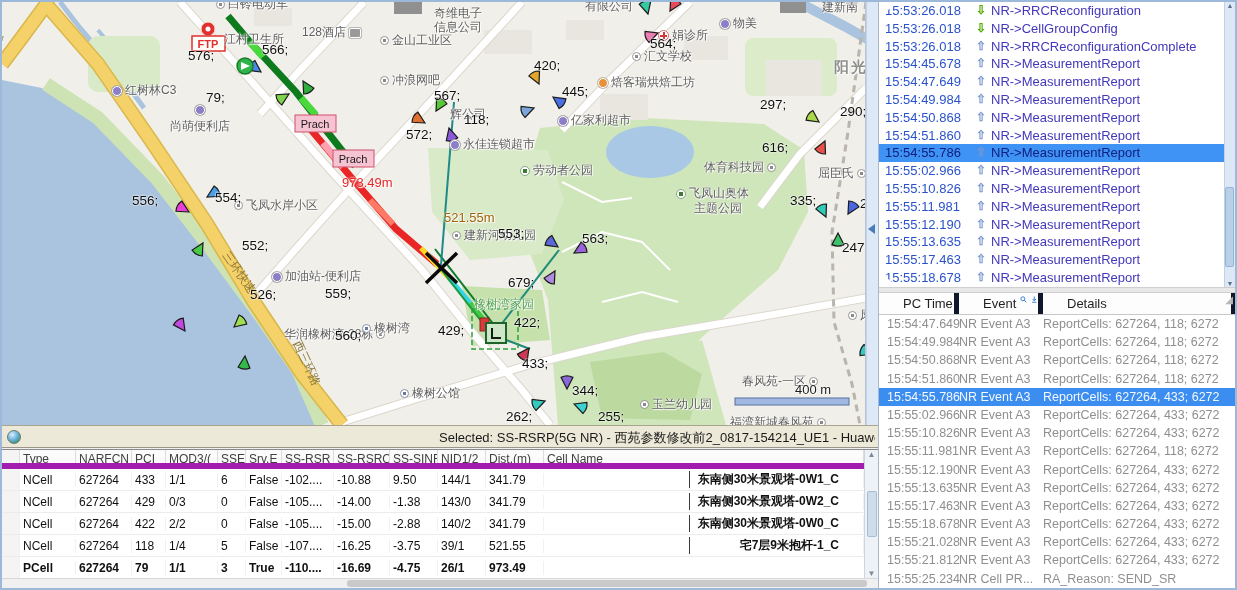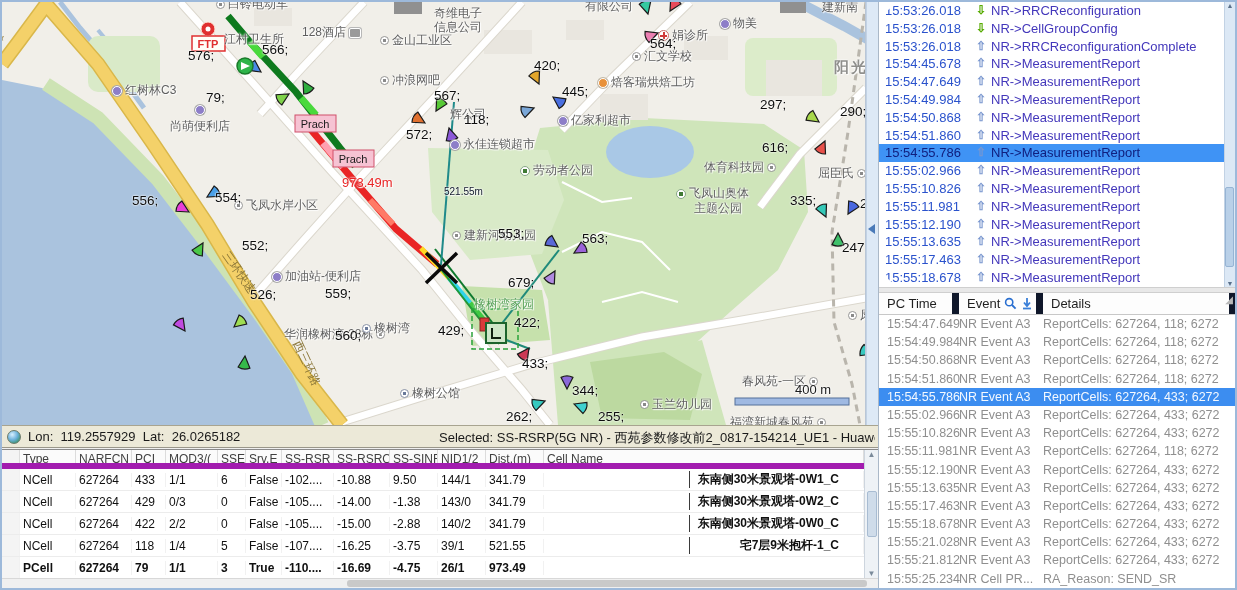--- a/index.html
+++ b/index.html
@@ -26,21 +26,21 @@
   .ico-bed .ico{display:inline-block;width:12px;height:10px;border-radius:2px;background:#9a9a9a;border:1px solid #fff;box-shadow:0 0 0 1px #b8b8b8;}
   .ico-dot .ico{display:inline-block;width:10px;height:10px;border-radius:50%;background:#e8913a;border:1px solid #fff;box-shadow:0 0 0 1px #c0b8a8;}
   .pci{font-size:13.5px;color:#0d0d0d;text-shadow:0 0 2px #fff,0 0 2px #fff;}
   .park-name{color:#55a055;font-size:12px;}
   .city{font-size:15px;color:#8f8f8c;font-weight:bold;letter-spacing:2px;}
   .roadlbl{color:#8a7638;font-size:12px;text-shadow:none;}
   .rot55{transform:rotate(55deg);transform-origin:left top;}
   .rot65{transform:rotate(65deg);transform-origin:left top;}
   .rot75{transform:rotate(75deg);transform-origin:left top;}
   .dist-red{color:#e92525;font-size:13px;}
-  .dist-teal{color:#0f172a;font-size:10px;}
+  .dist-teal{color:#a16207;font-size:13px;margin-top:24px;}
   .scale-txt{color:#1a1a1a;font-size:13px;}
 
   
   #status-bar{position:absolute;left:0;top:423px;width:876px;height:23px;background:#ece9d8;border-top:1px solid #a8a490;
               border-bottom:1px solid #9a978a;display:flex;align-items:center;font-size:13px;color:#1a1a1a;padding-left:5px;}
   #globe{width:14px;height:14px;border-radius:50%;border:1px solid #6a7a6a;margin-right:7px;flex:none;
          background:radial-gradient(circle at 35% 30%,#d8f0ff,#6fb3dd 45%,#2e8a5a 90%);}
   #lonlat{white-space:pre;}
   #sel-info{position:absolute;left:437px;top:3px;white-space:nowrap;overflow:hidden;width:436px;}
 
@@ -77,21 +77,21 @@
   .smsg{color:#4337bb;white-space:nowrap;}
   .sigrow.sel{background:#3f93f5;}
   .sigrow.sel .stime,.sigrow.sel .smsg{color:#10207f;}
   #sig-scroll{position:absolute;right:0;top:0;width:11px;height:285px;background:#dce8f5;border-left:1px solid #c2d2e4;
               display:flex;flex-direction:column;justify-content:space-between;align-items:center;font-size:7px;color:#5a708a;}
   #sig-thumb{position:absolute;right:1px;top:185px;width:9px;height:80px;background:#b9d0e8;border:1px solid #96b4d4;border-radius:2px;}
   #h-splitter{position:absolute;left:0;top:285px;width:357px;height:6px;background:#e8e8e8;border-top:1px solid #cfcfcf;border-bottom:1px solid #cfcfcf;}
 
   #events-panel{position:absolute;left:0;top:291px;width:357px;height:295px;background:#fff;}
   #ev-head{display:flex;height:22px;align-items:center;background:#fdfdfd;border-bottom:1px solid #c8c8c8;font-size:13px;color:#1f1f1f;}
-  #ev-head .hc{height:100%;line-height:21px;padding-left:8px;border-right:7px solid #0f172a;display:flex;align-items:center;gap:4px;}
+  #ev-head .hc{height:100%;line-height:21px;padding-left:24px;border-right:5px solid #0f172a;display:flex;gap:4px;}
   .evrow{display:flex;height:18.2px;line-height:18.2px;font-size:12.5px;color:#8f8f8f;white-space:nowrap;}
   .etime{width:80px;padding-left:8px;flex:none;}
   .eevent{width:84px;flex:none;overflow:hidden;}
   .edetails{flex:1;overflow:hidden;}
   .evrow.sel{background:#3c8df0;color:#f4f9ff;}
   #grip{position:absolute;right:2px;top:292px;color:#b8b8b8;font-size:10px;}
 </style>
 </head>
 <body>
 
@@ -468,21 +468,20 @@
       <div class="mlabel dist-teal" style="left: 442px; top: 184px;">
         <span class="txt">521.55m</span>
       </div>
       <div class="mlabel scale-txt" style="left: 793px; top: 380px;">
         <span class="txt">400 m</span>
       </div>
   </div>
 
   <div id="status-bar">
     <span id="globe"></span>
-    <span id="lonlat"><span>Lon:</span>&nbsp;&nbsp;<span>119.2557929</span>&nbsp;&nbsp;<span>Lat:</span>&nbsp;&nbsp;<span>26.0265182</span></span>
     <span id="sel-info">Selected: SS-RSRP(5G NR) - 西苑参数修改前2_0817-154214_UE1 - Huawei M</span>
   </div>
 
   <div id="cell-table">
     <div class="tgrid">
       <div class="thead">
         <div class="gut"></div>
         <div>Type</div>
         <div>NARFCN</div>
         <div>PCI</div>

